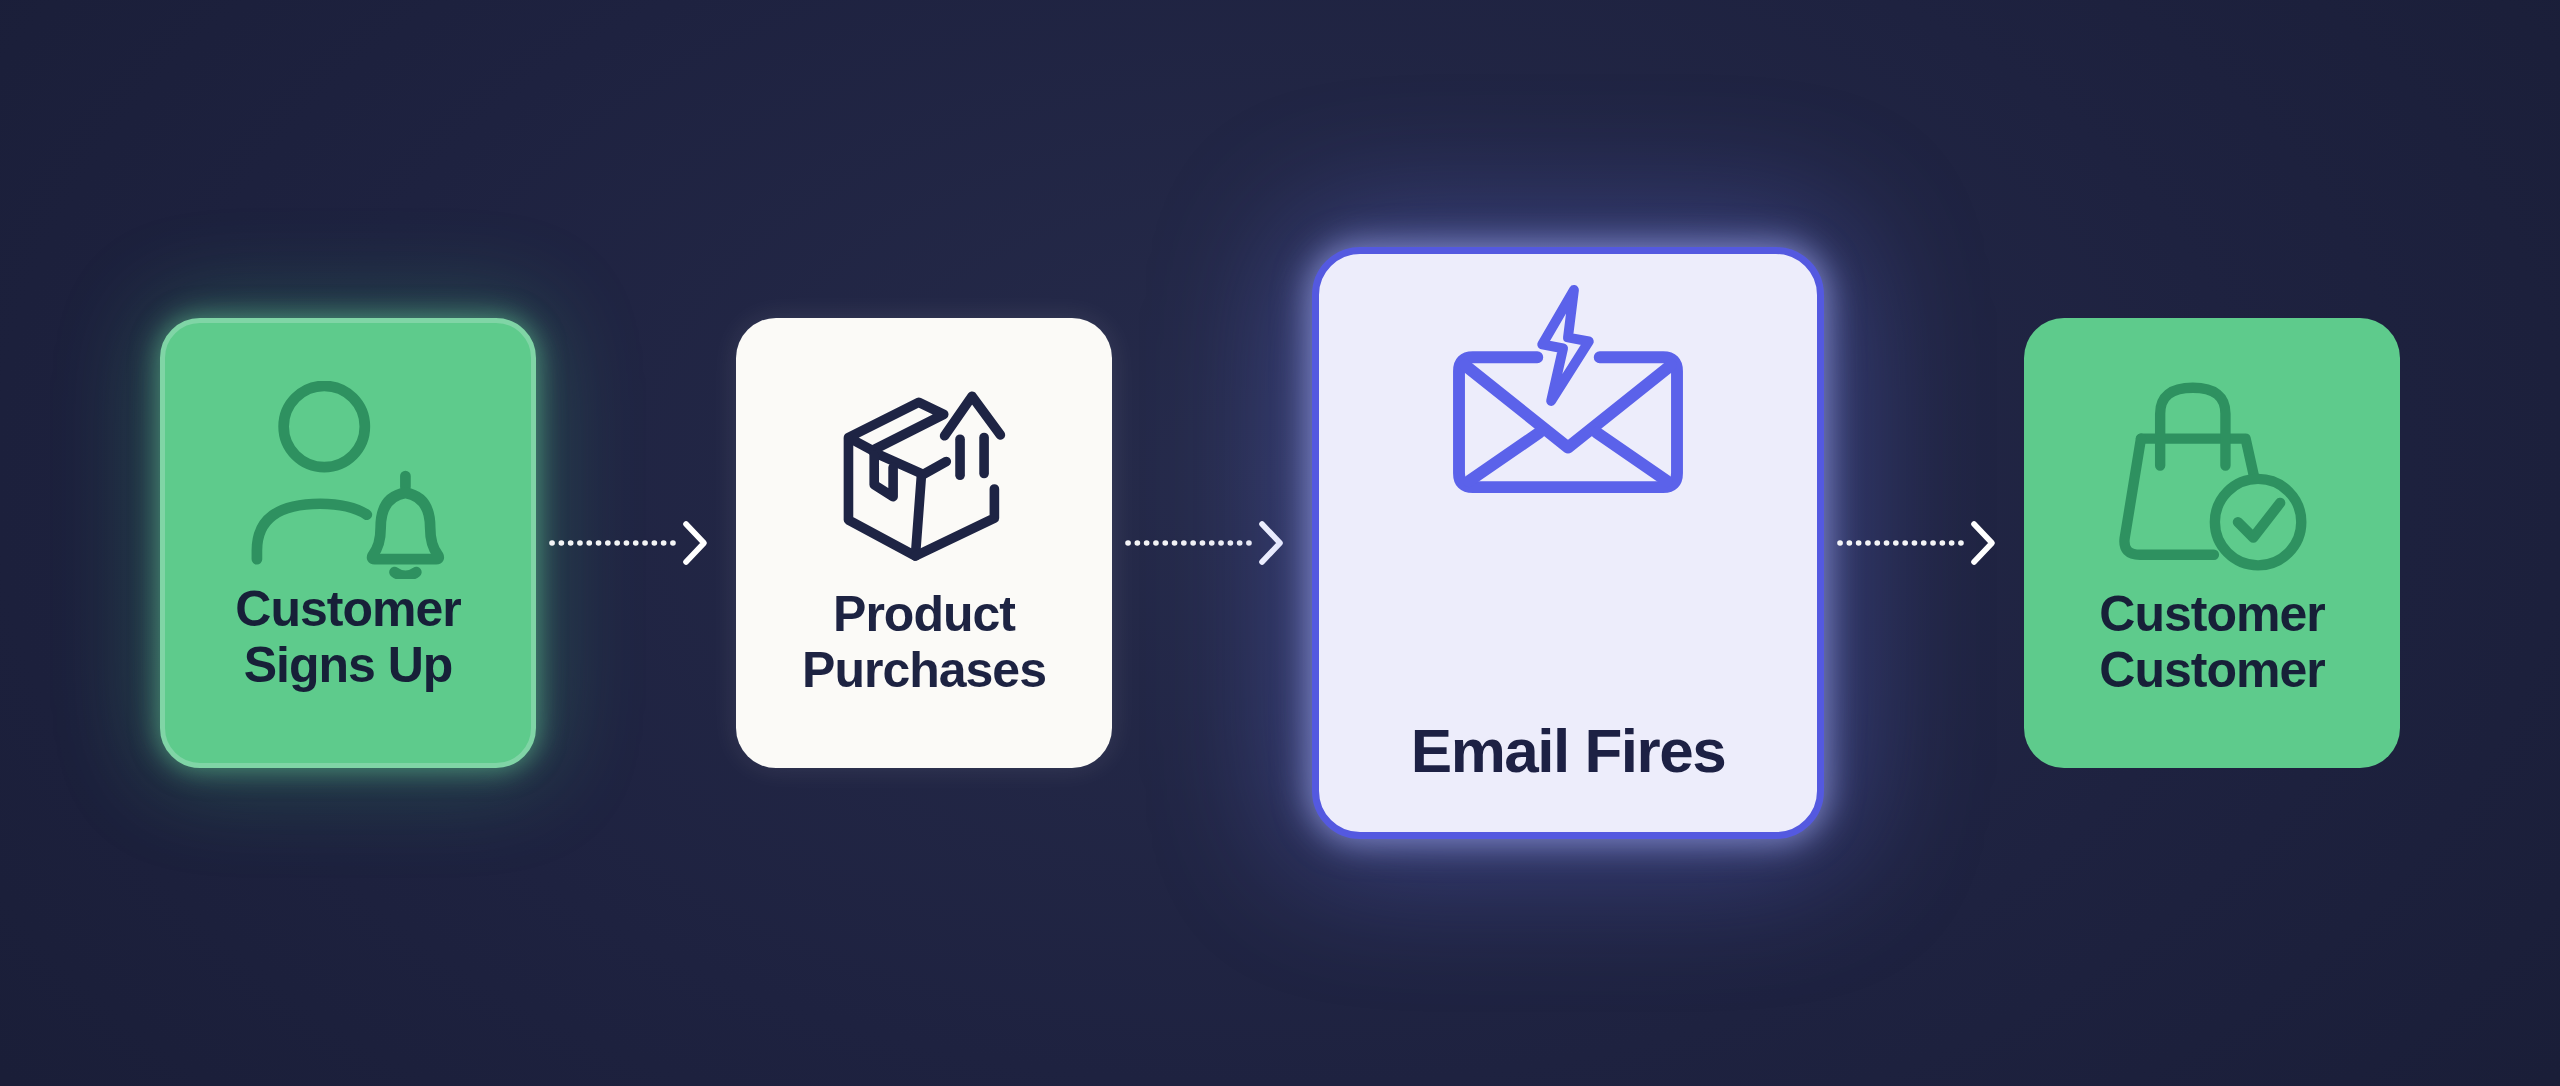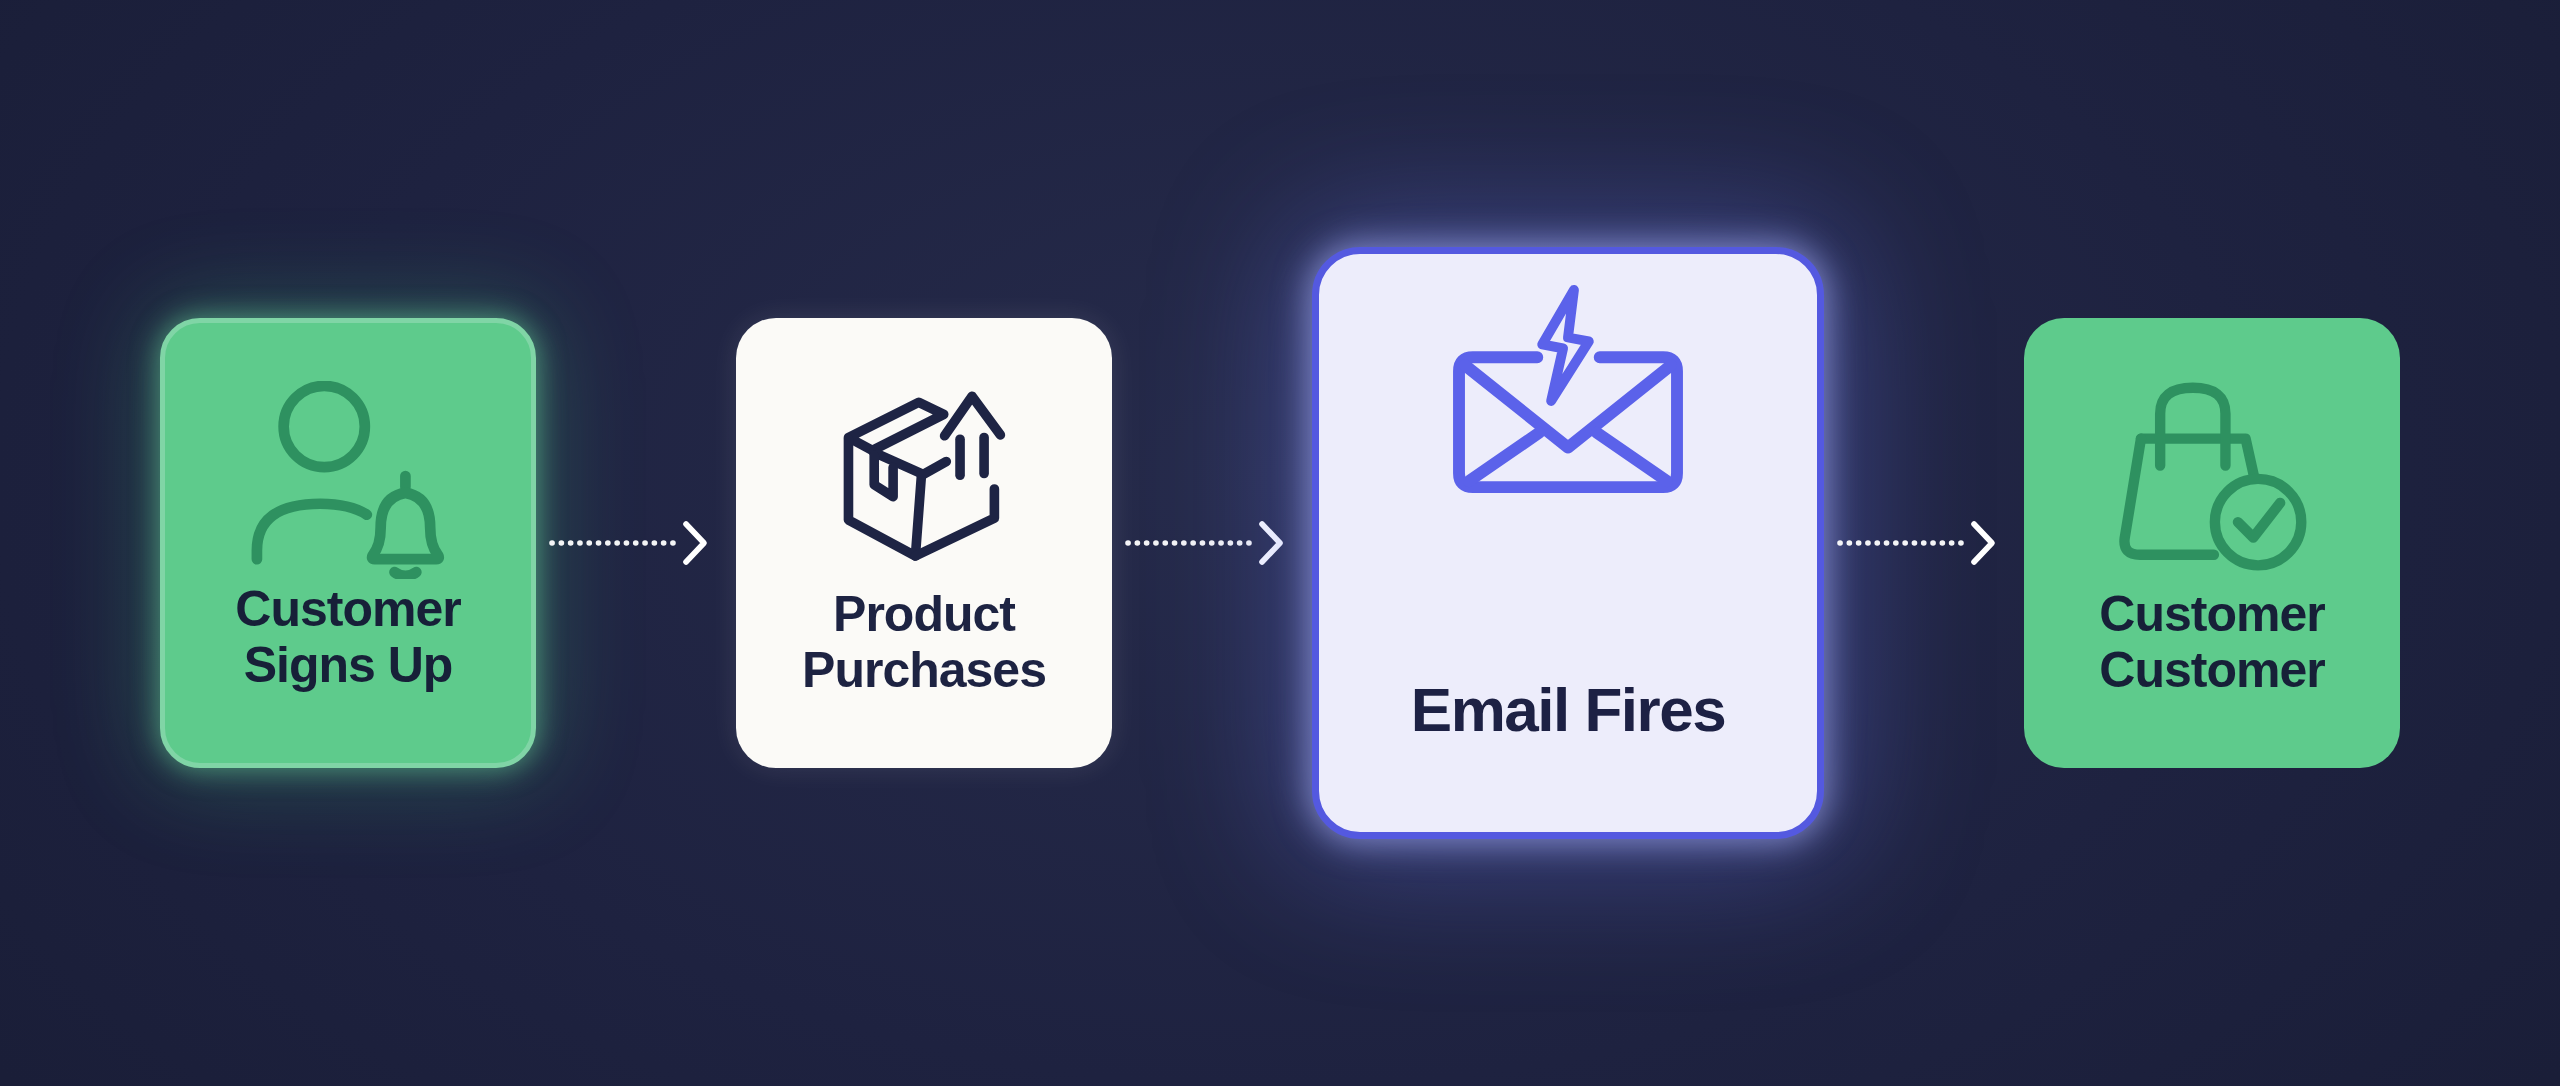--- a/index.html
+++ b/index.html
@@ -39,21 +39,21 @@
   .icon-wrap{display:flex;align-items:center;justify-content:center;}
   .small .icon-wrap{height:206px;margin-top:56px;}
   .highlight .icon-wrap{height:228px;margin-top:24px;}
   .label{
     margin-top:auto;text-align:center;white-space:nowrap;
   }
   .small .label{
     margin-bottom:70px;font-size:50px;line-height:1.12;font-weight:600;letter-spacing:-1px;
   }
   .highlight .label{
-    margin-bottom:88px;font-size:62px;line-height:1.12;font-weight:700;letter-spacing:-1.5px;
+    margin-bottom:47px;font-size:62px;line-height:1.12;font-weight:700;letter-spacing:-1.5px;
   }
   .green .label,.green-glow .label{color:#172038;}
   .white .label{color:#1d2342;}
   .highlight .label{color:#1d2144;}
   .arrow{width:200px;height:62px;flex:0 0 auto;display:flex;align-items:center;justify-content:center;}
   svg{display:block;}
 </style>
 </head>
 <body>
 

